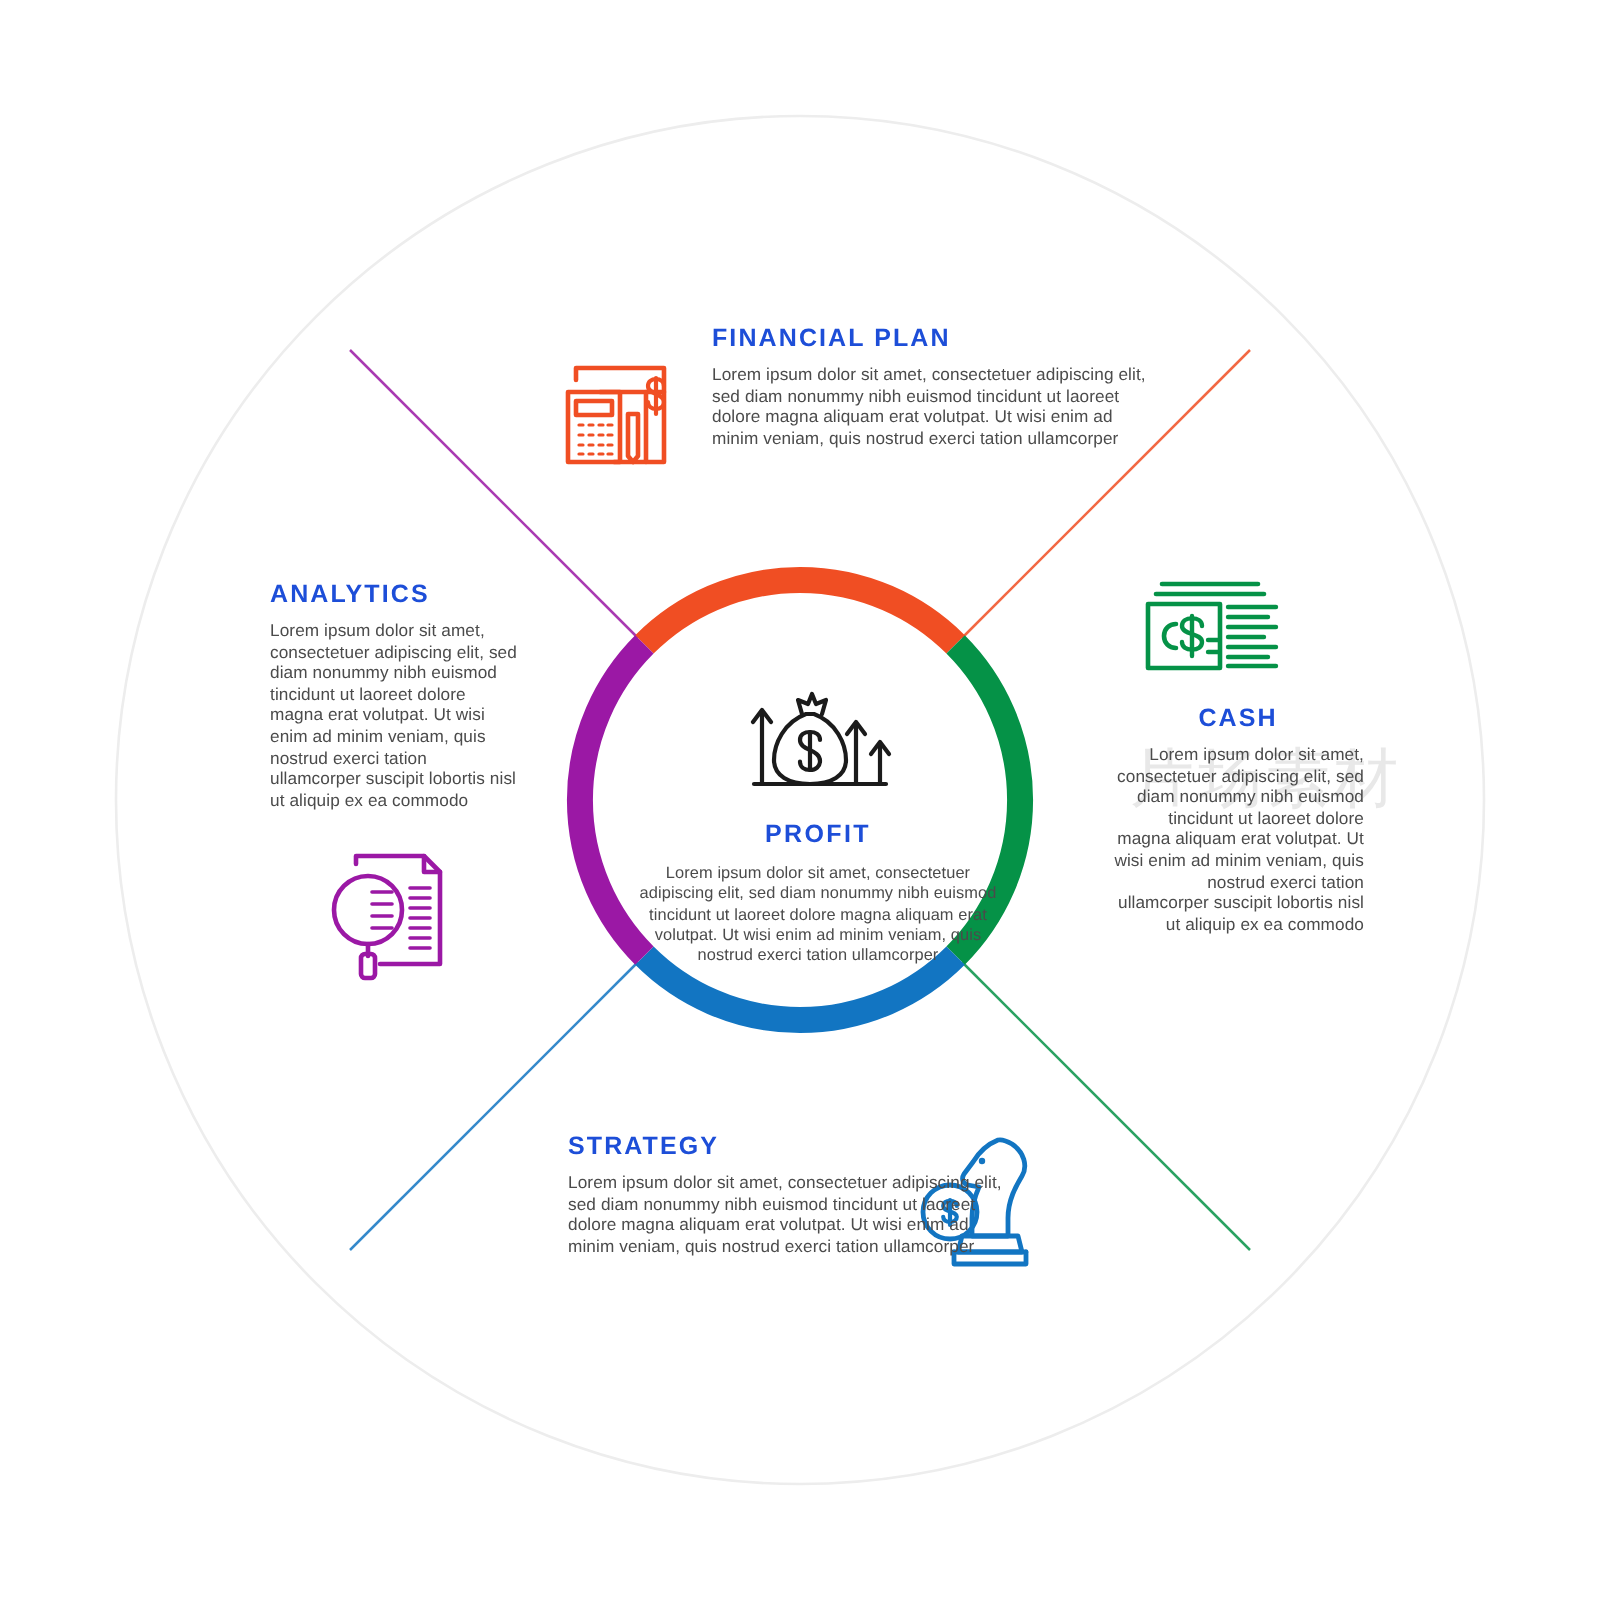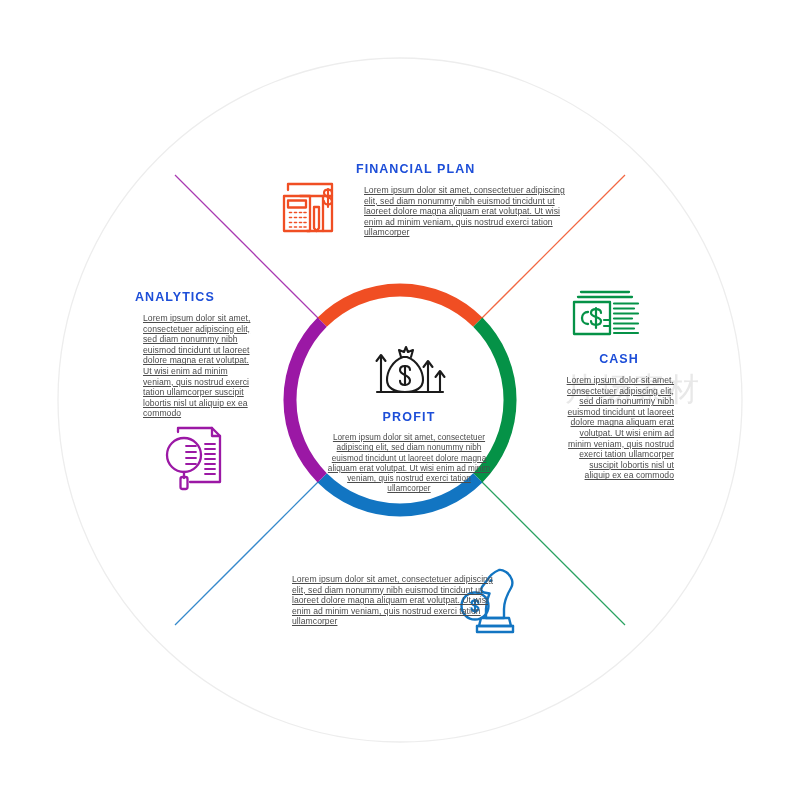--- a/index.html
+++ b/index.html
@@ -37,23 +37,22 @@
     letter-spacing: 1.05px;
     color: #1d4ed8;
     font-weight: 700;
     margin: 0 0 5px 0;
     line-height: 1.2;
   }
   .block-body {
     font-size: 8.6px;
     line-height: 10.6px;
     color: #4b4b4b;
-    margin: 8px;
+    margin: 0;
     letter-spacing: 0.05px;
-    text-decoration: underline;
   }
   
   #block-financial-plan {
     left: 356px;
     top: 162px;
     width: 220px;
     text-align: left;
   }
   
   #block-analytics {
@@ -304,20 +303,21 @@
     <div class="block-title">CASH</div>
     <div class="block-body">Lorem ipsum dolor sit amet, consectetuer adipiscing elit, sed diam nonummy nibh euismod tincidunt ut laoreet dolore magna aliquam erat volutpat. Ut wisi enim ad minim veniam, quis nostrud exerci tation ullamcorper suscipit lobortis nisl ut aliquip ex ea commodo</div>
   </div>
 
   <div class="block" id="block-analytics">
     <div class="block-title">ANALYTICS</div>
     <div class="block-body">Lorem ipsum dolor sit amet, consectetuer adipiscing elit, sed diam nonummy nibh euismod tincidunt ut laoreet dolore magna erat volutpat. Ut wisi enim ad minim veniam, quis nostrud exerci tation ullamcorper suscipit lobortis nisl ut aliquip ex ea commodo</div>
   </div>
 
   <div class="block" id="block-strategy">
+    <div class="block-title">STRATEGY</div>
     <div class="block-body">Lorem ipsum dolor sit amet, consectetuer adipiscing elit, sed diam nonummy nibh euismod tincidunt ut laoreet dolore magna aliquam erat volutpat. Ut wisi enim ad minim veniam, quis nostrud exerci tation ullamcorper</div>
   </div>
 
   <div class="block" id="block-profit">
     <div class="block-title">PROFIT</div>
     <div class="block-body">Lorem ipsum dolor sit amet, consectetuer adipiscing elit, sed diam nonummy nibh euismod tincidunt ut laoreet dolore magna aliquam erat volutpat. Ut wisi enim ad minim veniam, quis nostrud exerci tation ullamcorper</div>
   </div>
 
 </div>
 

